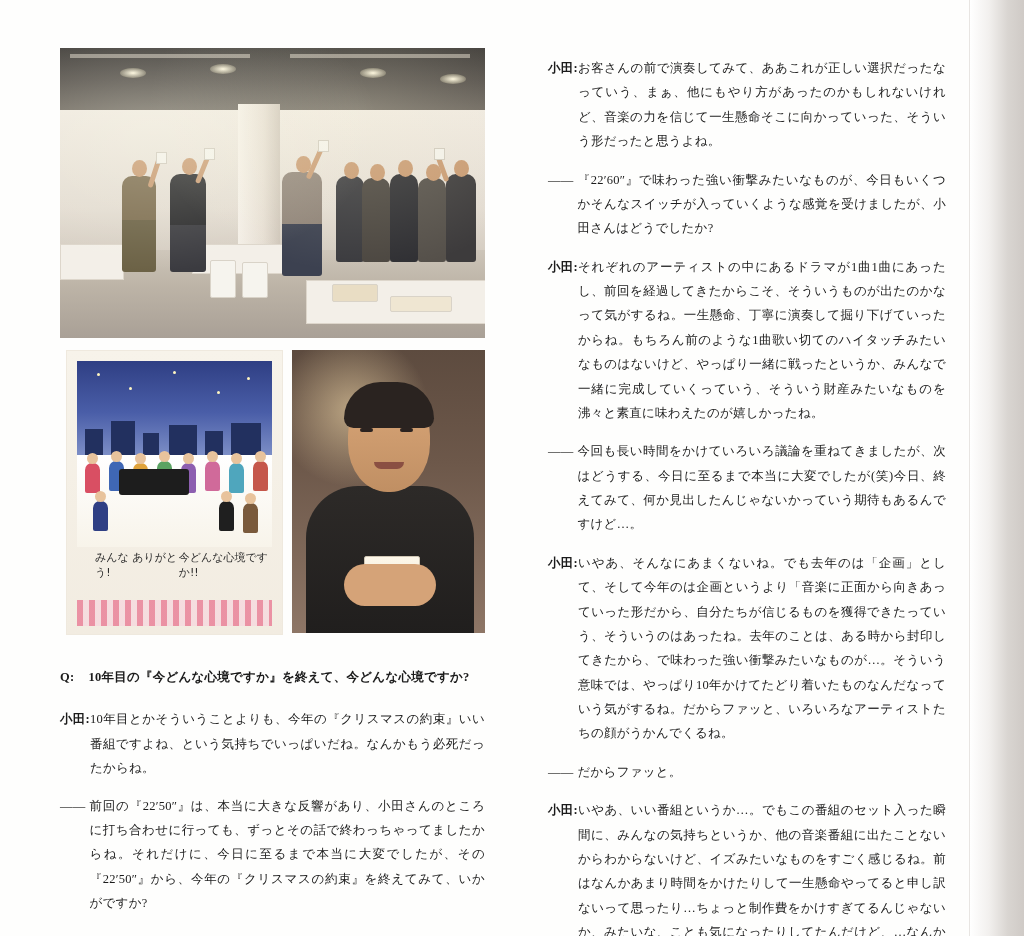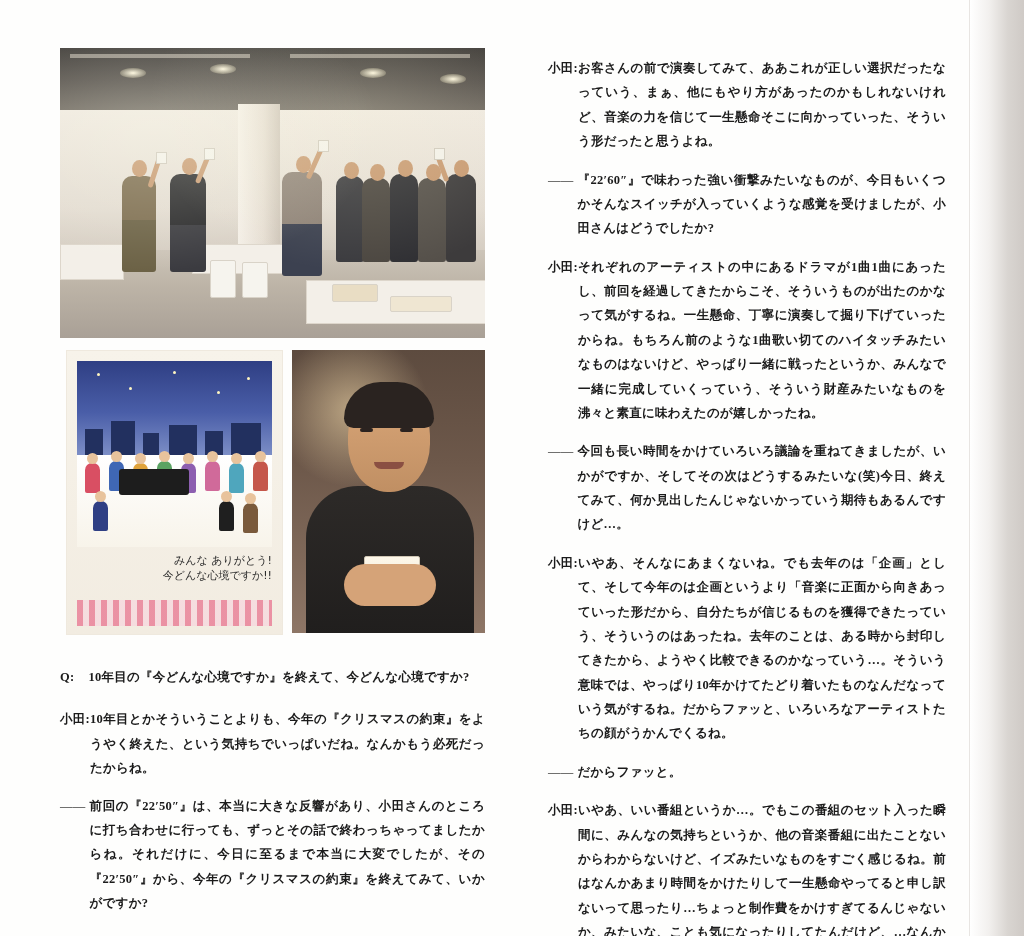--- a/index.html
+++ b/index.html
@@ -135,22 +135,22 @@
     position: absolute; width: 15px; height: 30px; border-radius: 7px 7px 2px 2px;
   }
   .poster-fighead {
     position: absolute; width: 11px; height: 11px; border-radius: 50%; background: #e8c39c;
   }
   .poster-piano {
     position: absolute; left: 52px; top: 118px; width: 70px; height: 26px;
     background: #1d1d1d; border-radius: 3px;
   }
   .poster-text {
-    position: absolute; left: 10px; right: 10px; top: 200px; height: 36px;
-    display: flex; flex-direction: column; align-items: flex-end; justify-content: center;
+    position: absolute; left: 28px; right: 10px; top: 200px; height: 36px;
+    display: flex; flex-direction: row; align-items: flex-start; justify-content: center;
     color: #2b2b2b;
     font-family: "DejaVu Sans", sans-serif;
     font-size: 11px;
     line-height: 1.35;
   }
   .poster-deco {
     position: absolute; left: 10px; right: 10px; bottom: 8px; height: 26px;
     background: repeating-linear-gradient(90deg, #e8738f 0 6px, #f6d7de 6px 12px);
     opacity: .75;
   }
@@ -227,21 +227,20 @@
     white-space: nowrap;
   }
   .dash {
     flex: 0 0 auto;
     white-space: nowrap;
     padding-right: 4px;
   }
   .ptext {
     flex: 1 1 auto;
     text-align: justify;
-    font-weight: bold;
   }
 
   
   .right-col {
     position: absolute;
     left: 548px;
     top: 56px;
     width: 398px;
     font-size: 12.5px;
     line-height: 1.95;
@@ -378,21 +377,21 @@
 
   <div class="qa-block">
 
     <div class="q-line">
       <span class="q-mark">Q:</span>
       <span class="ptext">10年目の『今どんな心境ですか』を終えて、今どんな心境ですか?</span>
     </div>
 
     <div class="para">
       <span class="speaker">小田:</span>
-      <span class="ptext">10年目とかそういうことよりも、今年の『クリスマスの約束』をようやく終えた、という気持ちでいっぱいだね。なんかもう必死だったからね。</span>
+      <span class="ptext">10年目とかそういうことよりも、今年の『クリスマスの約束』いい番組ですよね、という気持ちでいっぱいだね。なんかもう必死だったからね。</span>
     </div>
 
     <div class="para">
       <span class="dash">——</span>
       <span class="ptext">前回の『22′50″』は、本当に大きな反響があり、小田さんのところに打ち合わせに行っても、ずっとその話で終わっちゃってましたからね。それだけに、今日に至るまで本当に大変でしたが、その『22′50″』から、今年の『クリスマスの約束』を終えてみて、いかがですか?</span>
     </div>
   </div>
 
   <div class="right-col">
 
@@ -406,26 +405,26 @@
       <span class="ptext">『22′60″』で味わった強い衝撃みたいなものが、今日もいくつかそんなスイッチが入っていくような感覚を受けましたが、小田さんはどうでしたか?</span>
     </div>
 
     <div class="para">
       <span class="speaker">小田:</span>
       <span class="ptext">それぞれのアーティストの中にあるドラマが1曲1曲にあったし、前回を経過してきたからこそ、そういうものが出たのかなって気がするね。一生懸命、丁寧に演奏して掘り下げていったからね。もちろん前のような1曲歌い切てのハイタッチみたいなものはないけど、やっぱり一緒に戦ったというか、みんなで一緒に完成していくっていう、そういう財産みたいなものを沸々と素直に味わえたのが嬉しかったね。</span>
     </div>
 
     <div class="para">
       <span class="dash">——</span>
-      <span class="ptext">今回も長い時間をかけていろいろ議論を重ねてきましたが、いかがですか、そしてその次はどうするみたいな(笑)今日、終えてみて、何か見出したんじゃないかっていう期待もあるんですけど…。</span>
+      <span class="ptext">今回も長い時間をかけていろいろ議論を重ねてきましたが、次はどうする、今日に至るまで本当に大変でしたが(笑)今日、終えてみて、何か見出したんじゃないかっていう期待もあるんですけど…。</span>
     </div>
 
     <div class="para">
       <span class="speaker">小田:</span>
-      <span class="ptext">いやあ、そんなにあまくないね。でも去年のは「企画」として、そして今年のは企画というより「音楽に正面から向きあっていった形だから、自分たちが信じるものを獲得できたっていう、そういうのはあったね。去年のことは、ある時から封印してきたから、ようやく比較できるのかなっていう…。そういう意味では、やっぱり10年かけてたどり着いたものなんだなっていう気がするね。だからファッと、いろいろなアーティストたちの顔がうかんでくるね。</span>
+      <span class="ptext">いやあ、そんなにあまくないね。でも去年のは「企画」として、そして今年のは企画というより「音楽に正面から向きあっていった形だから、自分たちが信じるものを獲得できたっていう、そういうのはあったね。去年のことは、ある時から封印してきたから、で味わった強い衝撃みたいなものが…。そういう意味では、やっぱり10年かけてたどり着いたものなんだなっていう気がするね。だからファッと、いろいろなアーティストたちの顔がうかんでくるね。</span>
     </div>
 
     <div class="para">
       <span class="dash">——</span>
       <span class="ptext">だからファッと。</span>
     </div>
 
     <div class="para">
       <span class="speaker">小田:</span>
       <span class="ptext">いやあ、いい番組というか…。でもこの番組のセット入った瞬間に、みんなの気持ちというか、他の音楽番組に出たことないからわからないけど、イズみたいなものをすごく感じるね。前はなんかあまり時間をかけたりして一生懸命やってると申し訳ないって思ったり…ちょっと制作費をかけすぎてるんじゃないか、みたいな、ことも気になったりしてたんだけど、…なんか今では、仲間意識っていうか、そういう気持ちを感じるよね。</span>

